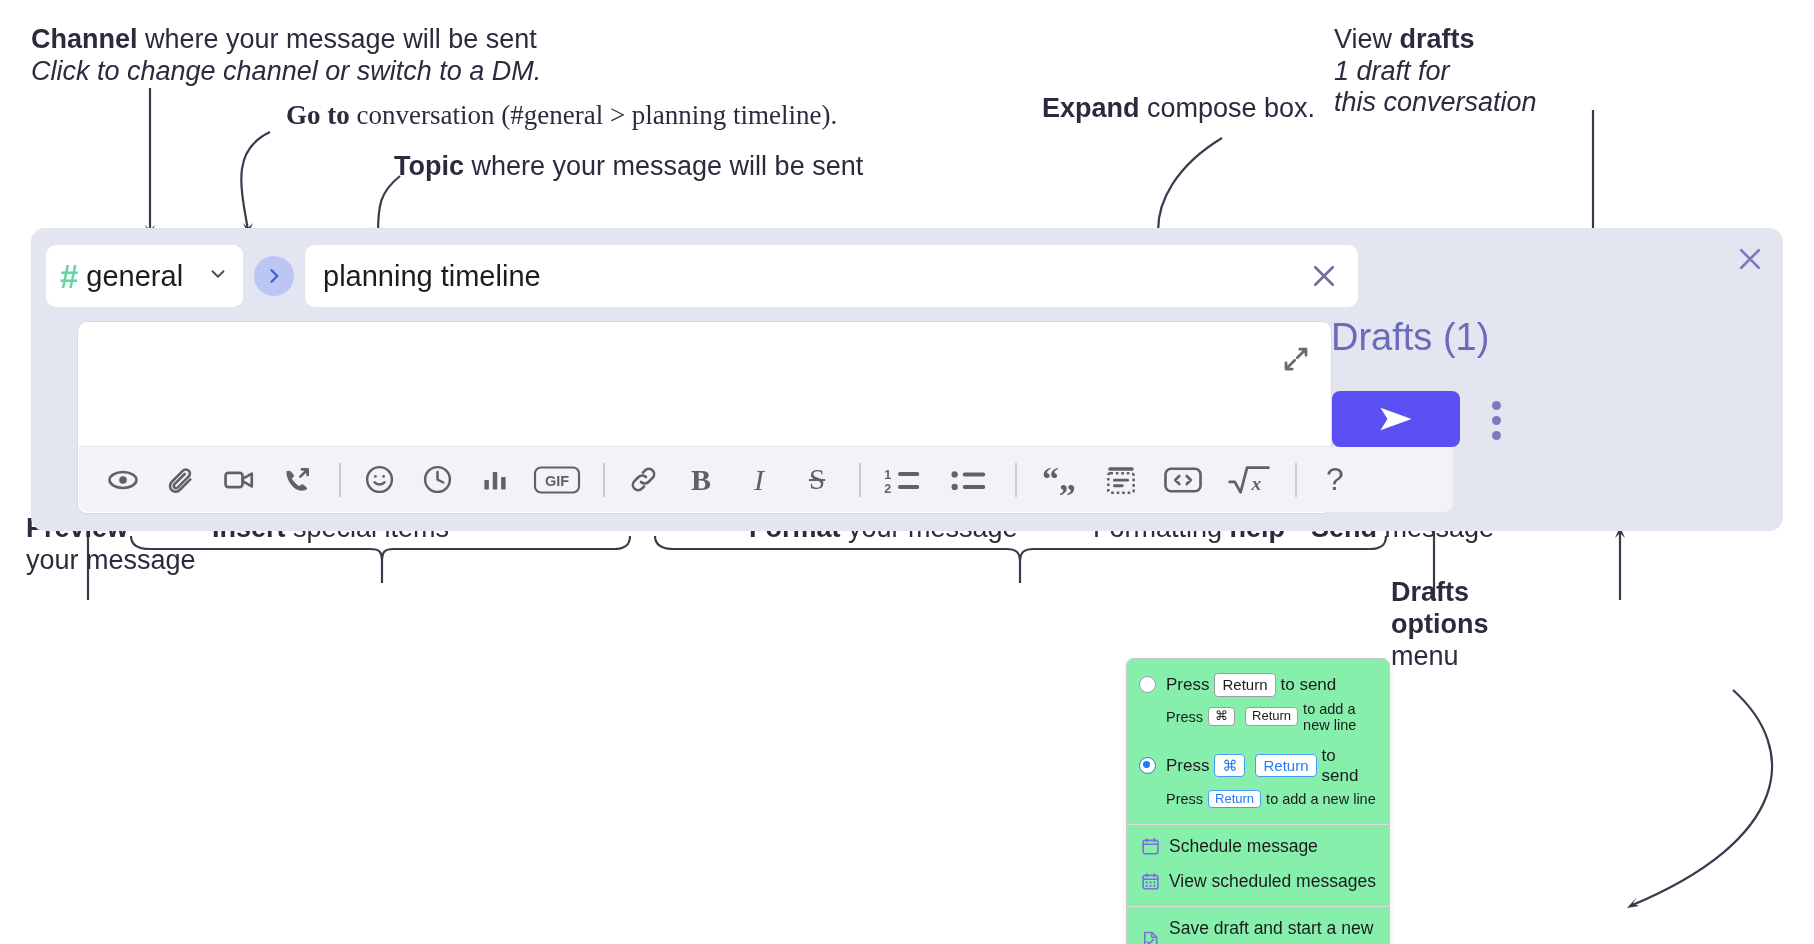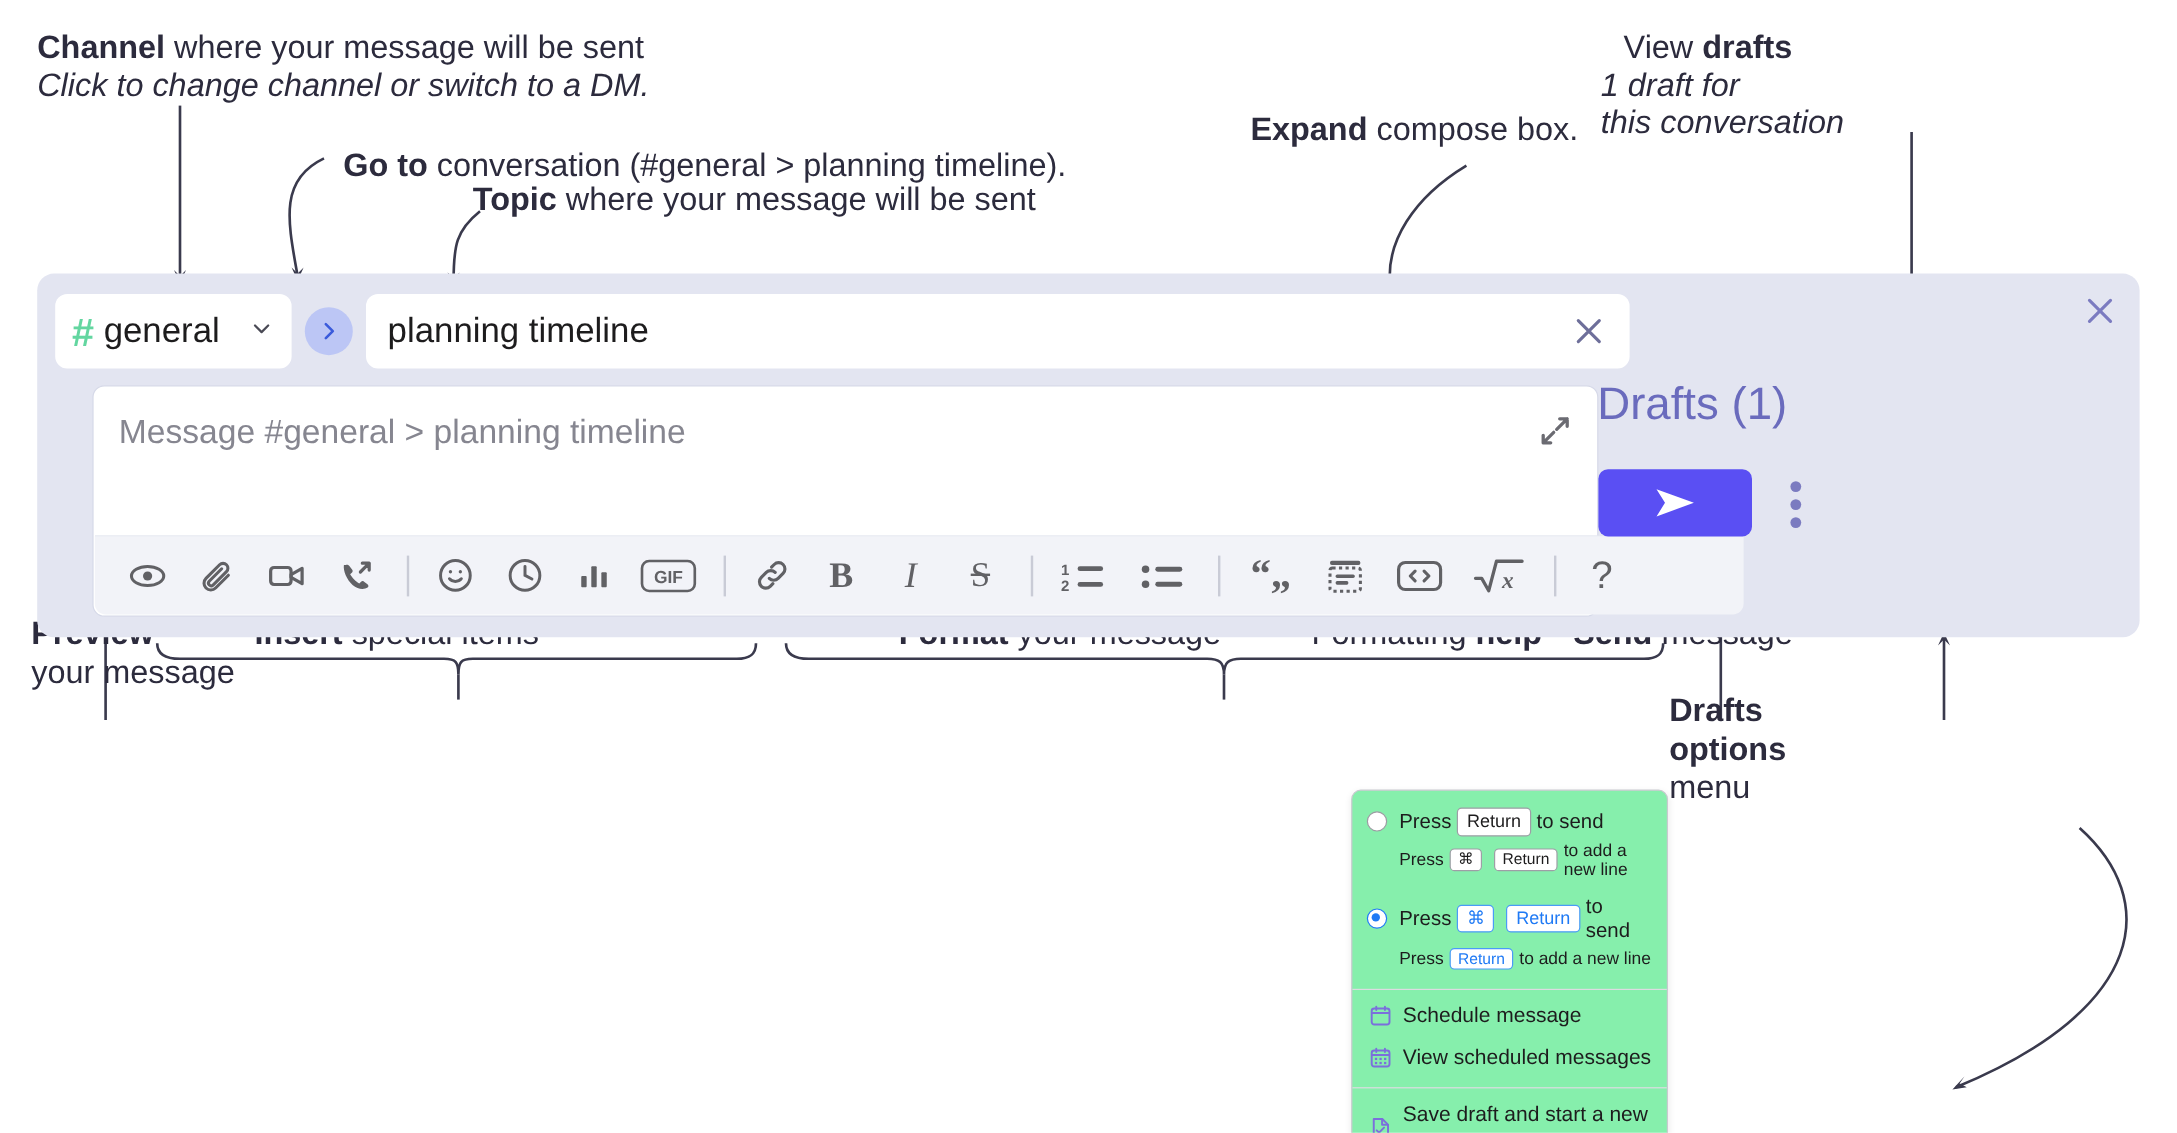--- a/index.html
+++ b/index.html
@@ -133,33 +133,33 @@
   </g>
 </svg>
 
 <div class="ann" style="left:31px; top:23px;">
   <b>Channel</b><span> where your message will be sent</span>
 </div>
 <div class="ann" style="left:31px; top:55px;">
   <i>Click to change channel or switch to a DM.</i>
 </div>
 
-<div class="ann" style="left:286px; top:122px;">
+<div class="ann" style="left:286px; top:99px;font-family:Liberation Serif, serif;">
   <b>Go to</b><span> conversation (#general &gt; planning timeline).</span>
 </div>
 
 <div class="ann" style="left:394px; top:150px;">
   <b>Topic</b><span> where your message will be sent</span>
 </div>
 
 <div class="ann" style="left:1042px; top:92px;">
   <b>Expand</b><span> compose box.</span>
 </div>
 
-<div class="ann" style="left:1334px; top:23px;margin-left:19px;">
+<div class="ann" style="left:1334px; top:23px;">
   <span>View </span><b>drafts</b>
 </div>
 <div class="ann" style="left:1334px; top:55px;">
   <i>1 draft for</i>
 </div>
 <div class="ann" style="left:1334px; top:86px;">
   <i>this conversation</i>
 </div>
 
 <div class="ann" style="left:26px; top:512px;">
@@ -224,21 +224,20 @@
       <span class="topic-val">planning timeline</span>
       <span class="topic-clear">
         <svg width="30" height="30" viewBox="0 0 24 24" fill="none" stroke="#6e6f9a" stroke-width="2.1" stroke-linecap="round">
             <path d="M5 5 L19 19 M19 5 L5 19"></path>
           </svg>
       </span>
     </div>
   </div>
 
   <div id="msgbox">
-    <div id="placeholder">Message #general &gt; planning timeline</div>
     <div id="expand-btn">
       <svg width="30" height="30" viewBox="0 0 24 24" fill="none" stroke="#6b6b72" stroke-width="2.2" stroke-linecap="round" stroke-linejoin="round">
         <path d="M20 4 L13 11 M20 4 L20 9 M20 4 L15 4"></path>
         <path d="M4 20 L11 13 M4 20 L4 15 M4 20 L9 20"></path>
       </svg>
     </div>
 
     <div id="toolbar">
 
       <div class="tb">

